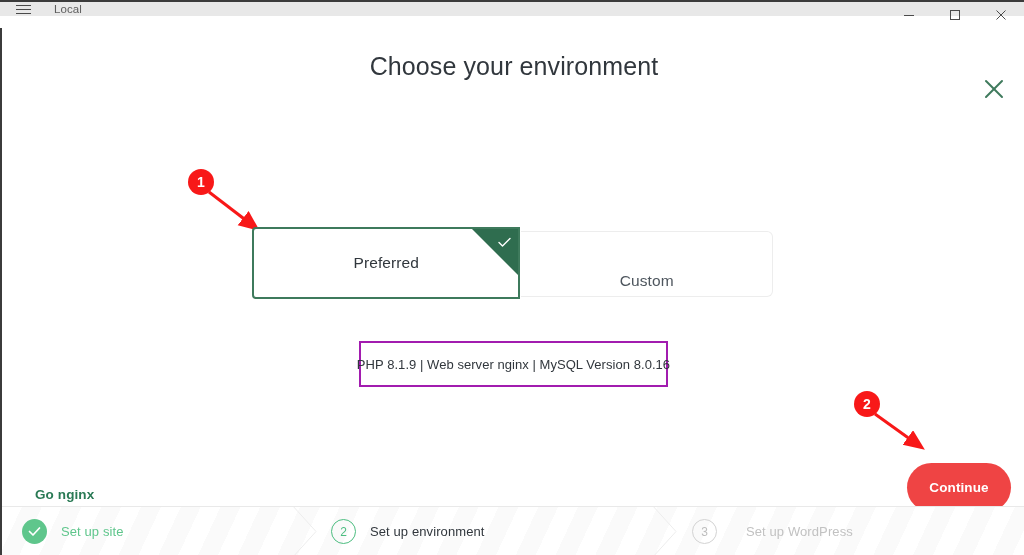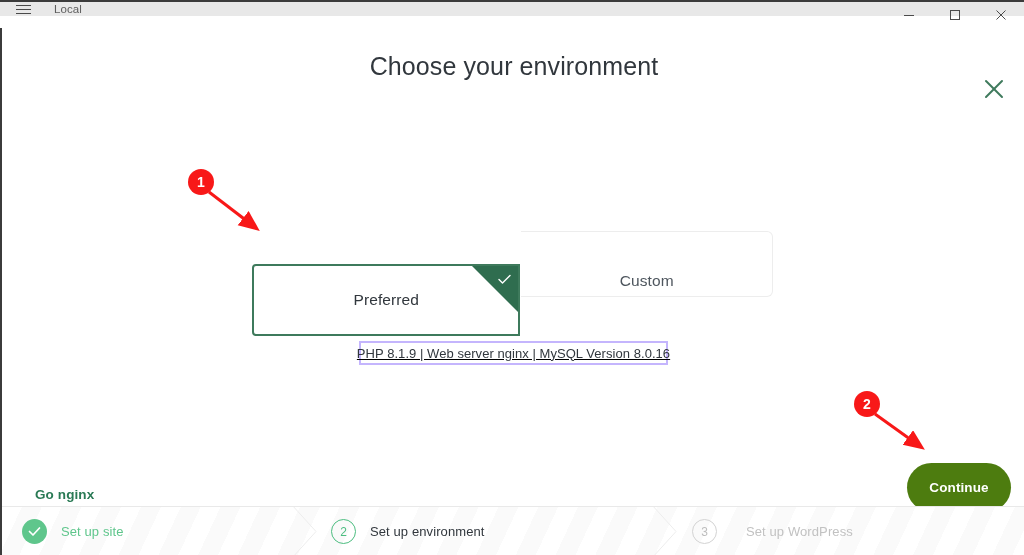--- a/index.html
+++ b/index.html
@@ -117,21 +117,20 @@
     display: flex;
   }
   .env-tab {
     position: relative;
     box-sizing: border-box;
     display: flex;
     align-items: center;
     justify-content: center;
     background: #ffffff;
     cursor: pointer;
-    margin-top: 37px;
   }
   .env-tab.preferred {
     width: 269px;
     height: 72px;
     border: 2px solid #3e7a5c;
     border-radius: 4px 0 0 4px;
     overflow: hidden;
     z-index: 2;
   }
   .env-tab.custom {
@@ -172,27 +171,26 @@
     top: 5px;
     right: 7px;
   }
 
   
   .php-info {
     position: absolute;
     top: 313px;
     left: 357px;
     width: 309px;
-    height: 24px;
-    box-sizing: border-box;
-    border: 2px solid #c4b5fd;
-    display: flex;
-    align-items: center;
-    justify-content: center;
-    text-decoration: underline;
+    height: 46px;
+    box-sizing: border-box;
+    border: 2px solid #a21caf;
+    display: flex;
+    align-items: center;
+    justify-content: center;
   }
   .php-info-text {
     font-size: 13px;
     color: #31373d;
     letter-spacing: .05px;
     white-space: nowrap;
   }
 
   
   .go-back {
@@ -206,21 +204,21 @@
     letter-spacing: .1px;
   }
   .continue-btn {
     position: absolute;
     top: 435px;
     left: 905px;
     width: 104px;
     height: 49px;
     border: none;
     border-radius: 26px;
-    background: #4d7c0f;
+    background: #ef4444;
     color: #ffffff;
     font-family: "Liberation Sans", sans-serif;
     font-size: 13.5px;
     font-weight: bold;
     cursor: pointer;
     letter-spacing: .1px;
   }
 
   
   .stepper {

